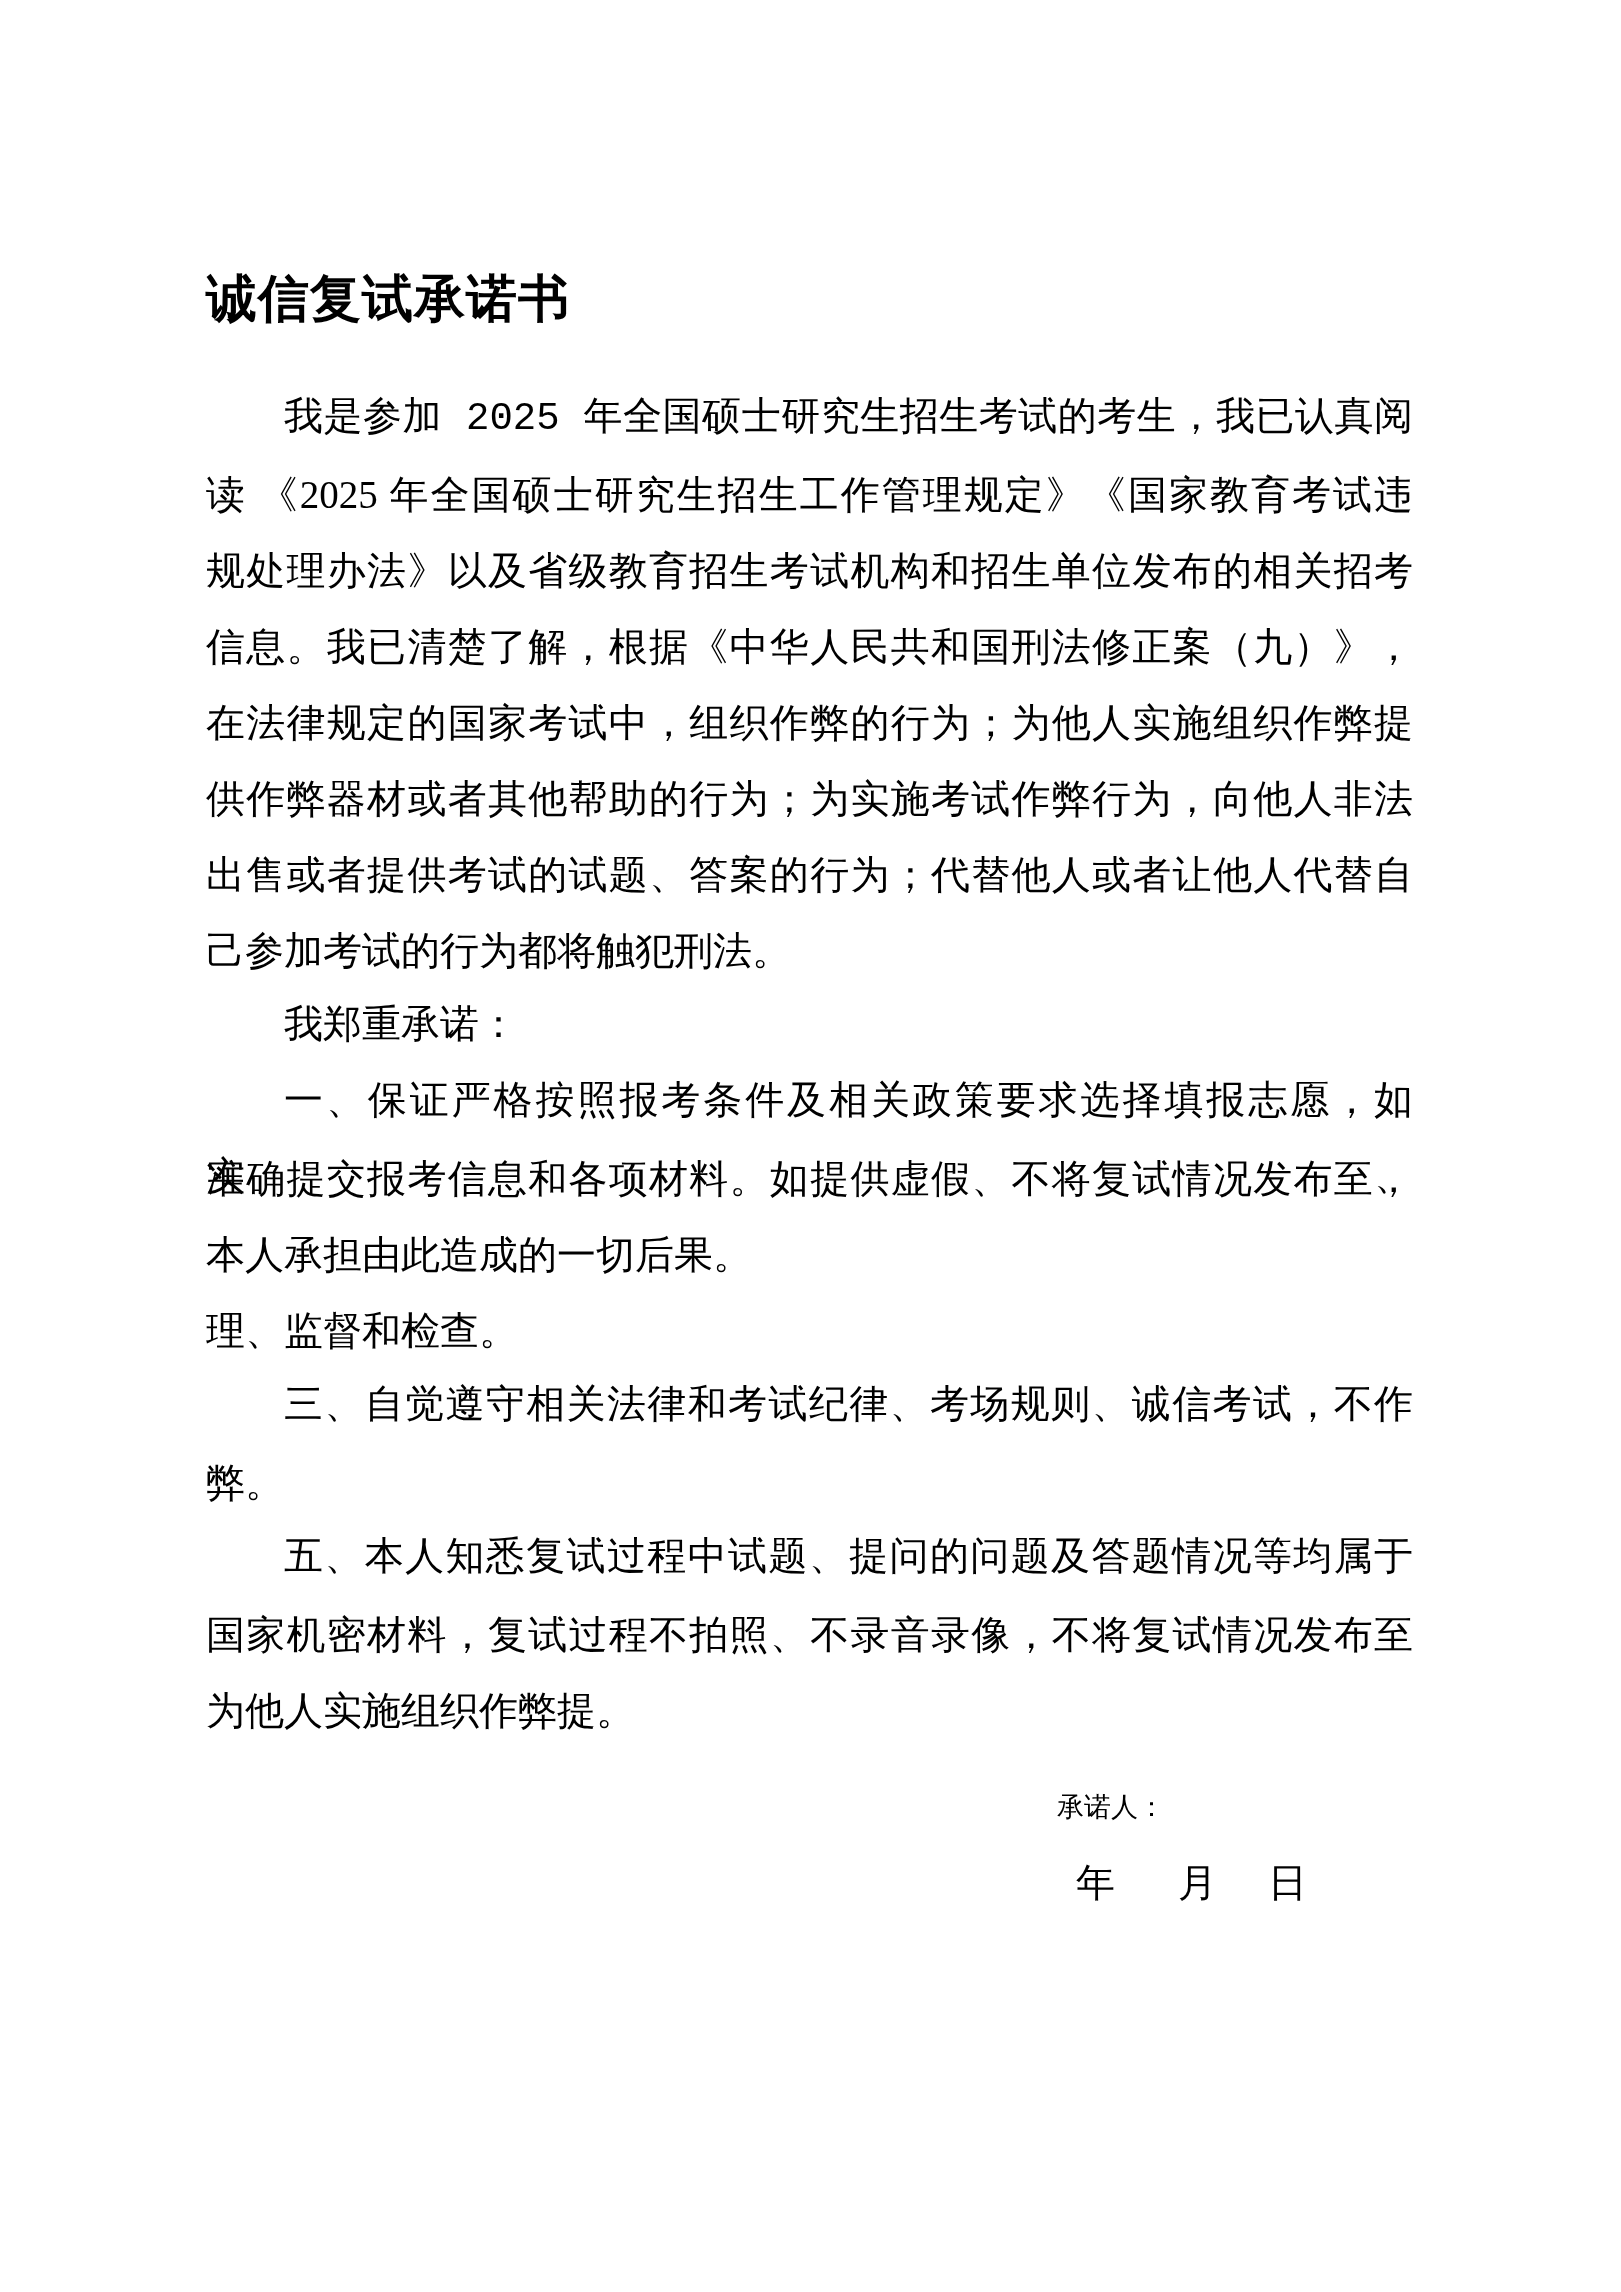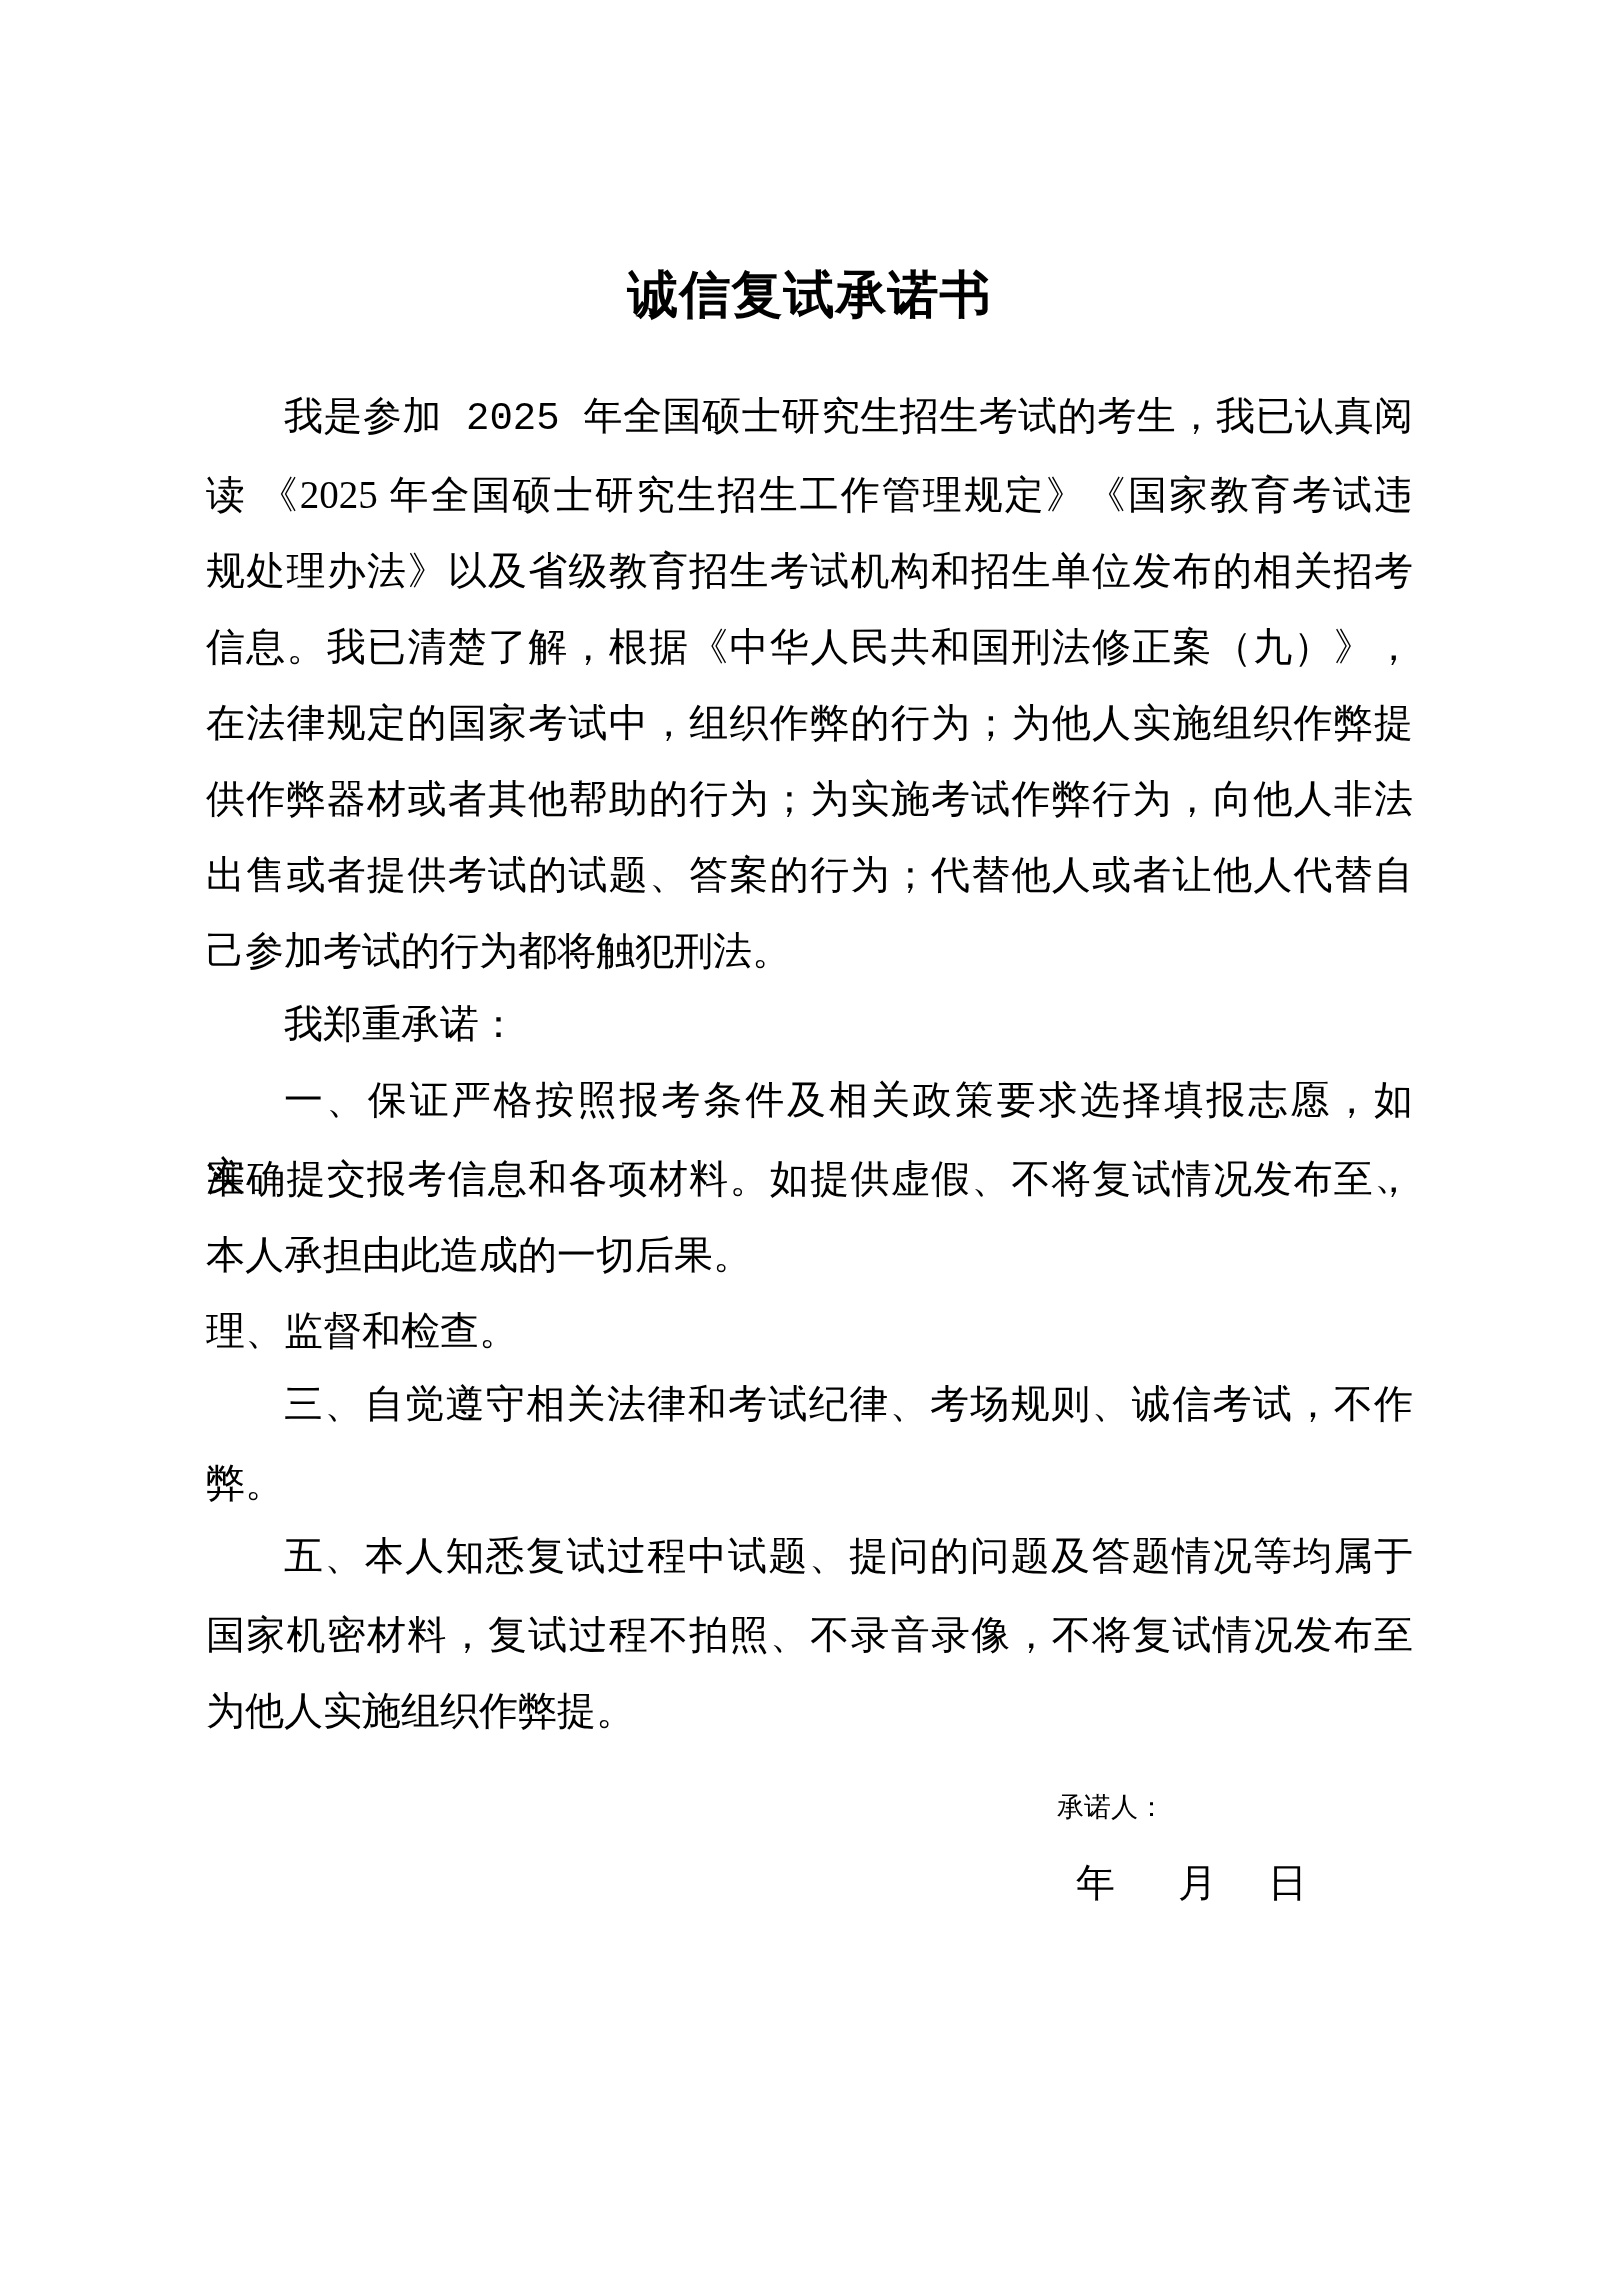--- a/index.html
+++ b/index.html
@@ -14,25 +14,24 @@
     margin: 0 auto;
     background: #ffffff;
     color: #000000;
     box-sizing: border-box;
     padding: 0 208px 0 206px;
     overflow: hidden;
     font-family: "Liberation Serif", "DejaVu Serif", serif;
   }
   .doc-title {
     margin-top: 267px;
-    font-family: Liberation Mono, monospace;
+    font-family: Liberation Sans, sans-serif;
     font-weight: 700;
     font-size: 51px;
     line-height: 63px;
-    text-align: center;
     letter-spacing: 1px;
   }
   .doc-body {
     margin-top: 51px;
   }
   .line {
     font-size: 39px;
     line-height: 76px;
     height: 76px;
     text-align: left;

